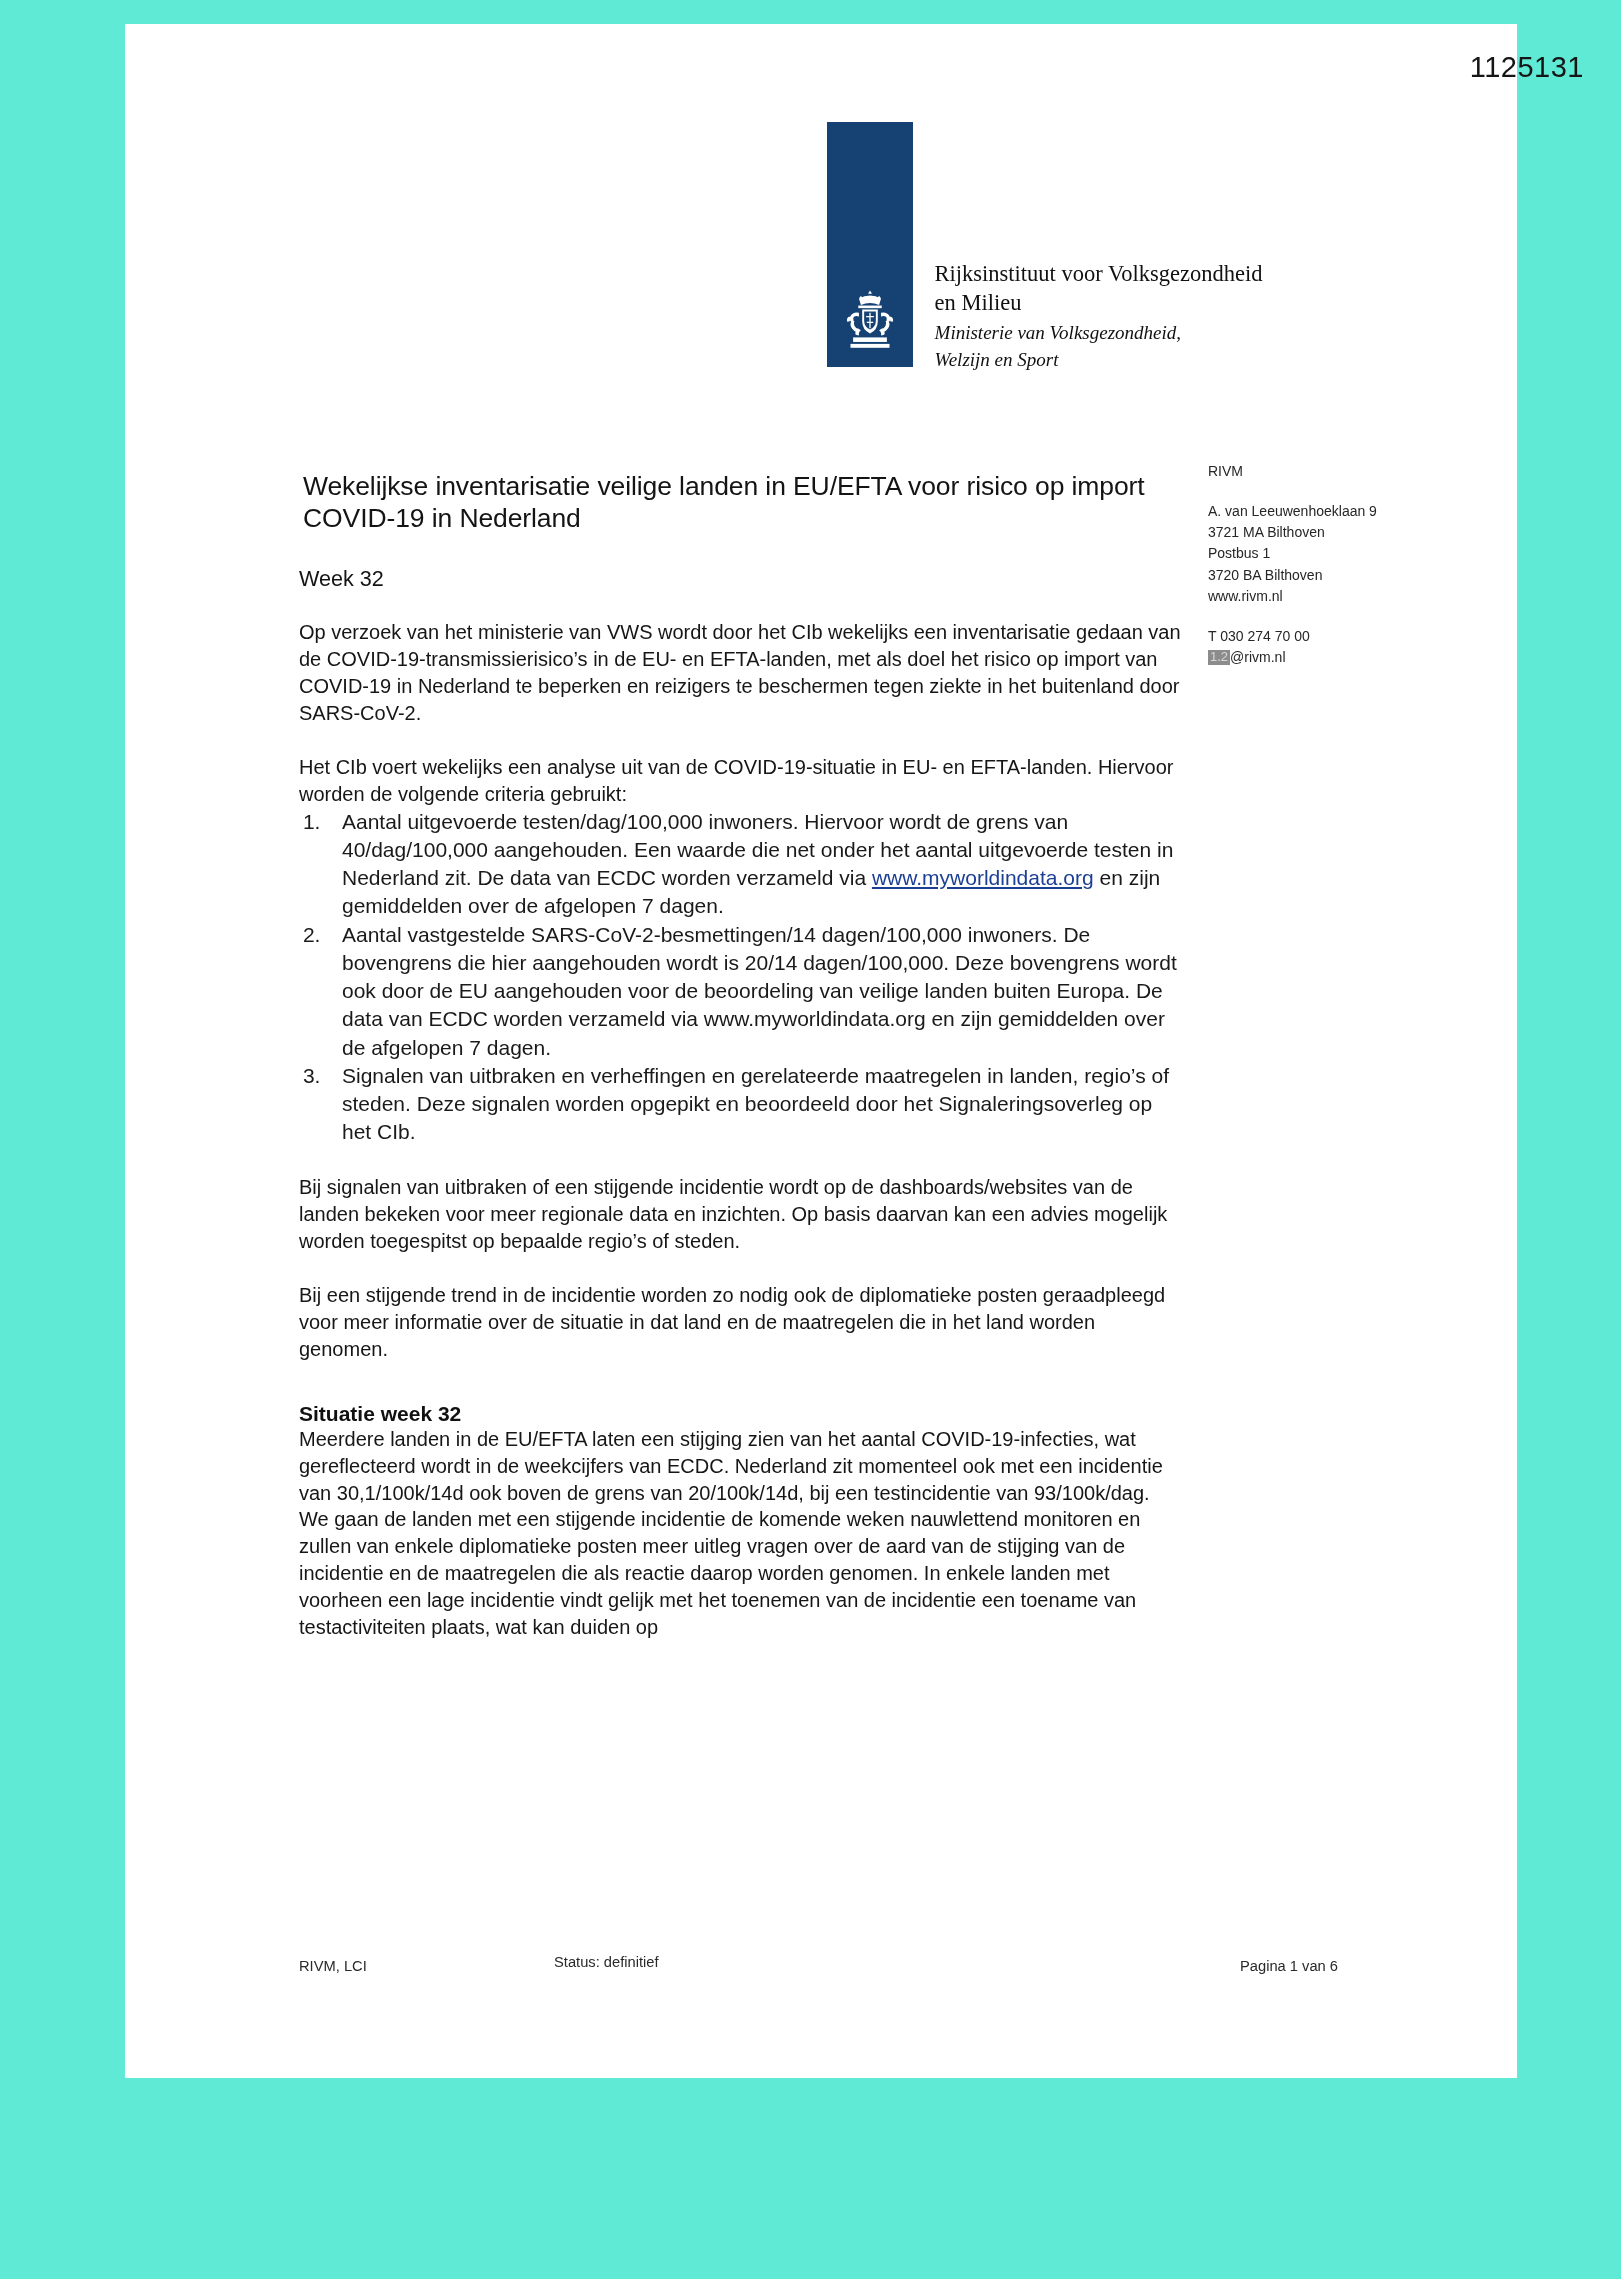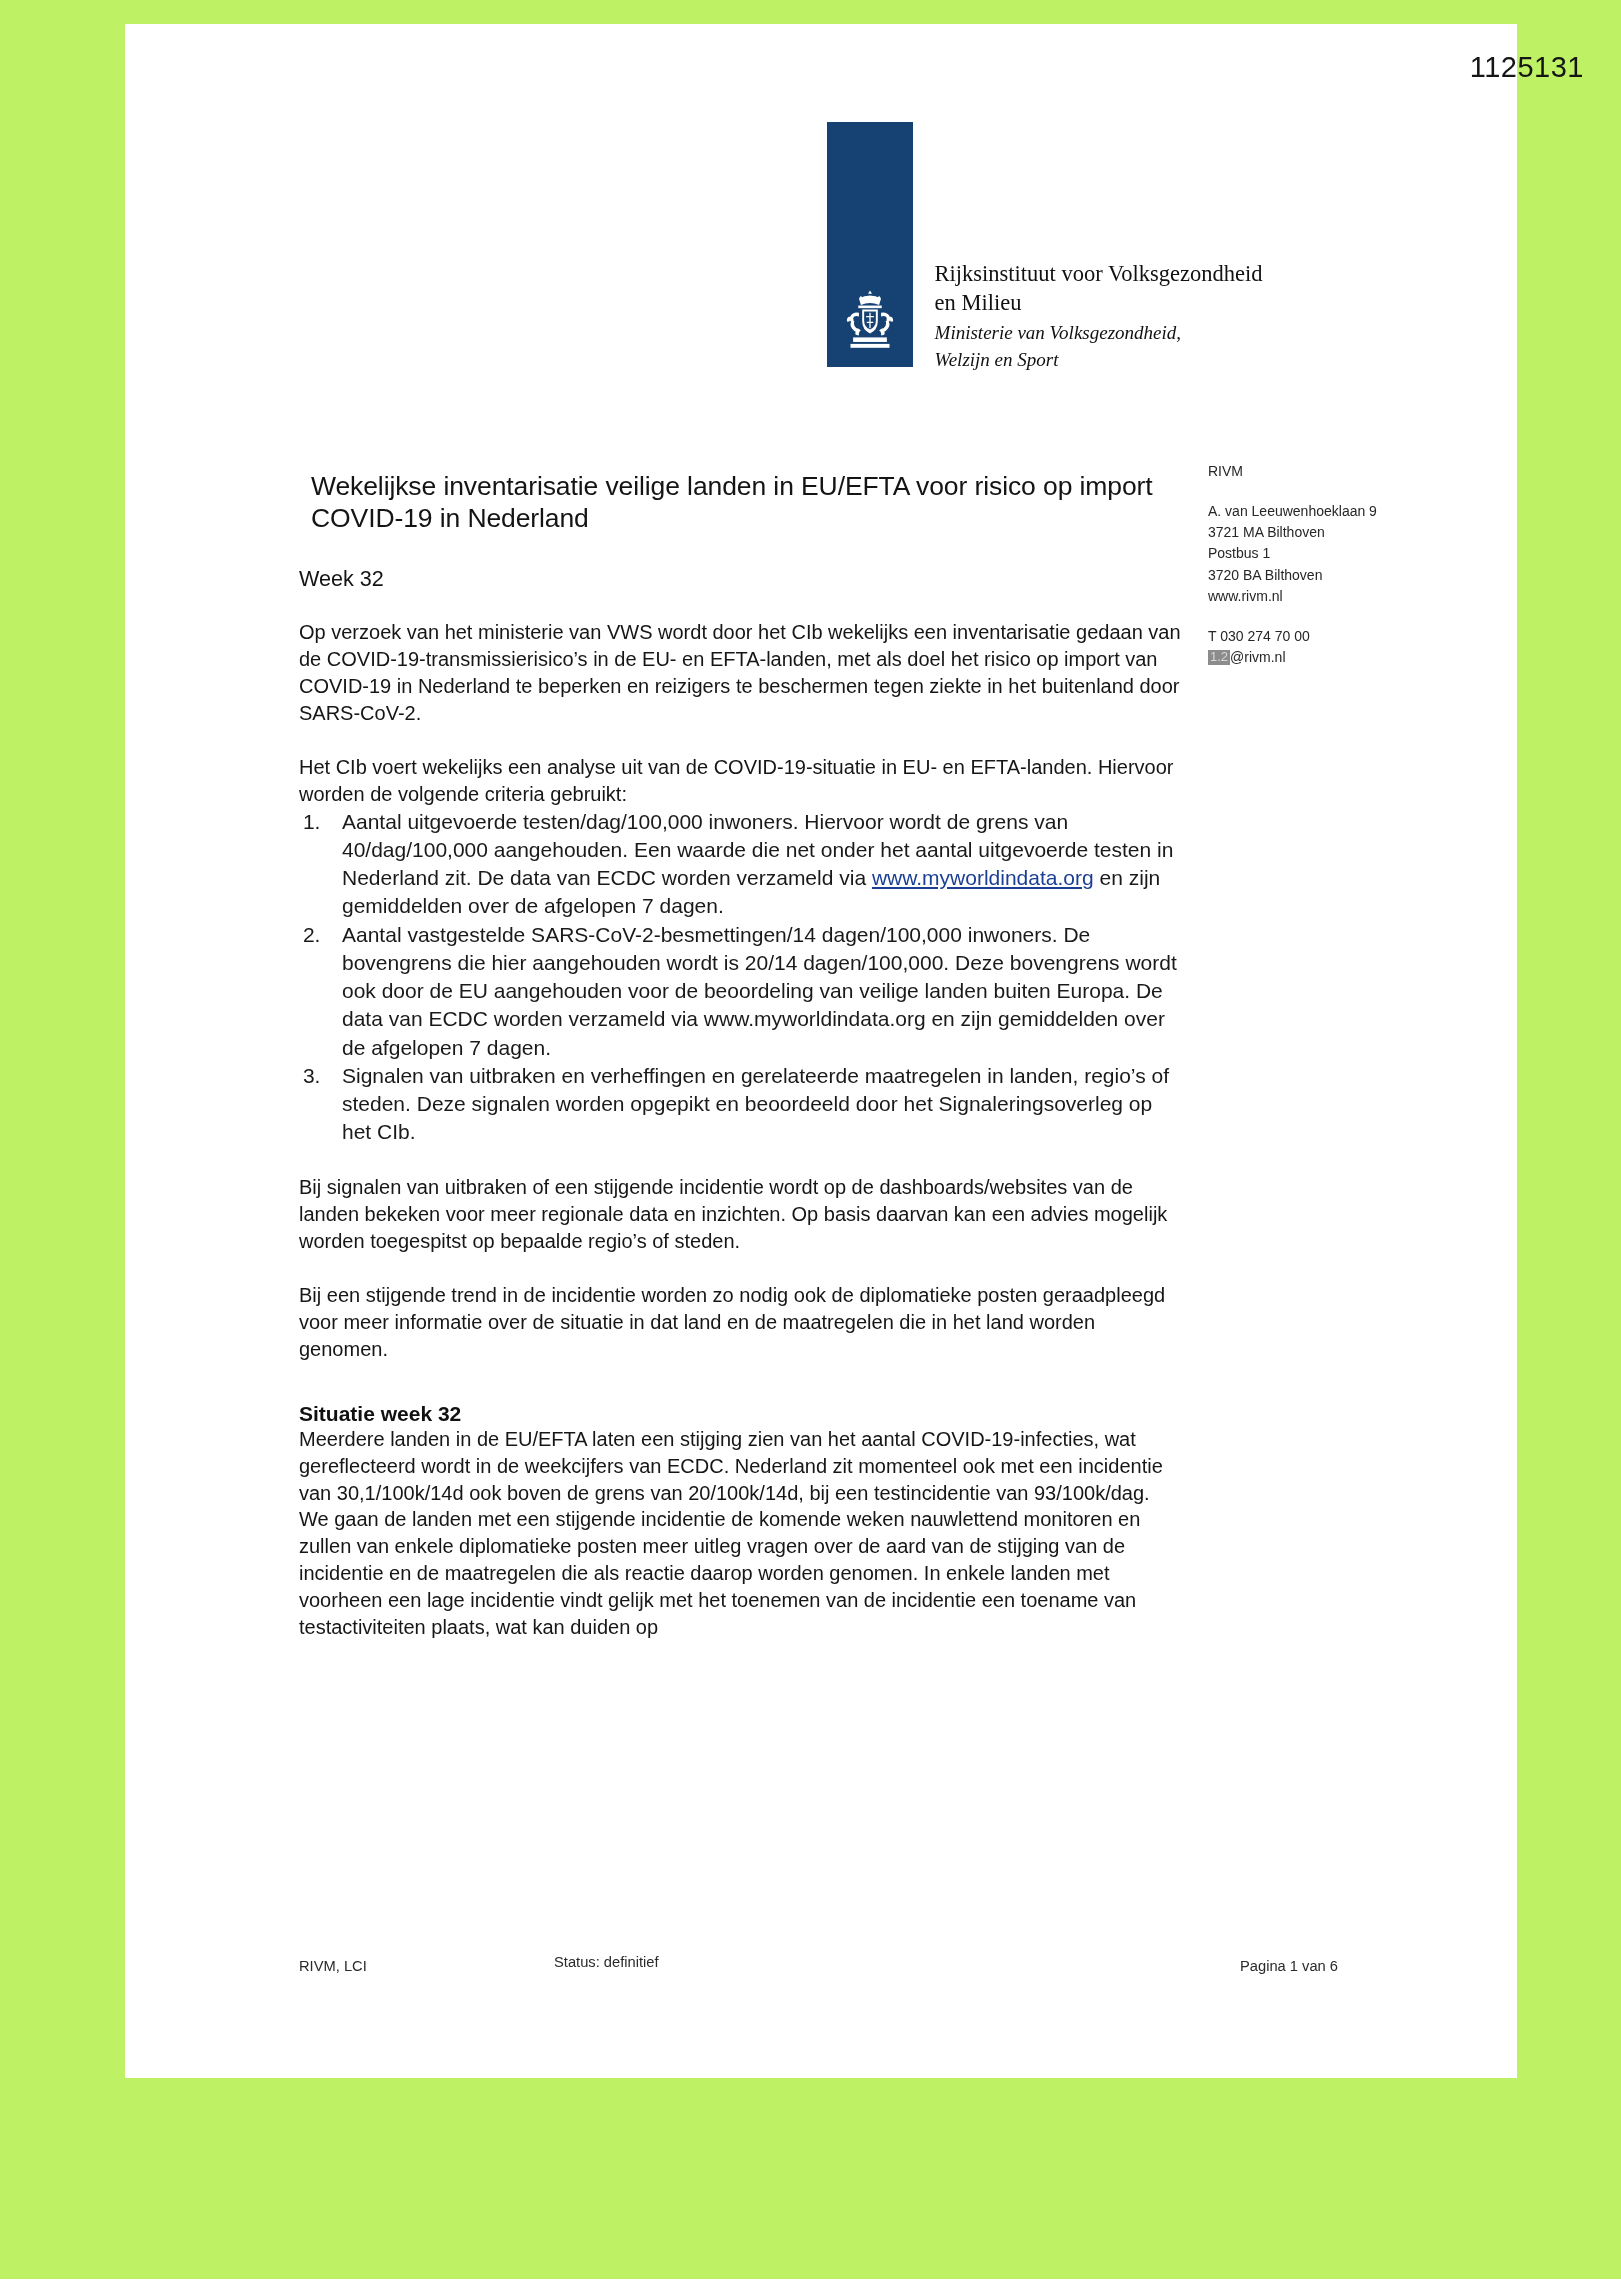--- a/index.html
+++ b/index.html
@@ -13,21 +13,21 @@
     color: #1a1a1a;
     position: relative;
     overflow: hidden;
   }
 
   
   .page {
     position: absolute;
     left: 0; top: 0;
     width: 1621px; height: 2279px;
-    background: #bef264;
+    background: #5eead4;
   }
   .page-inner {
     position: absolute;
     left: 125px; top: 23.5px;
     width: 1392px; height: 2054px;
     background: #ffffff;
   }
 
   
   .docnum {
@@ -81,21 +81,21 @@
   
   .main {
     position: absolute;
     left: 299px; top: 470px;
     width: 882px;
   }
   .doc-title {
     font-size: 26.5px;
     line-height: 1.22;
     font-weight: normal;
-    margin: 0 0 0 12px;
+    margin: 0 0 0 4px;
     color: #141414;
     letter-spacing: -0.1px;
   }
   .doc-subtitle {
     font-size: 21.6px;
     margin: 31px 0 0 0;
     color: #141414;
   }
   p.body {
     font-size: 20px;

